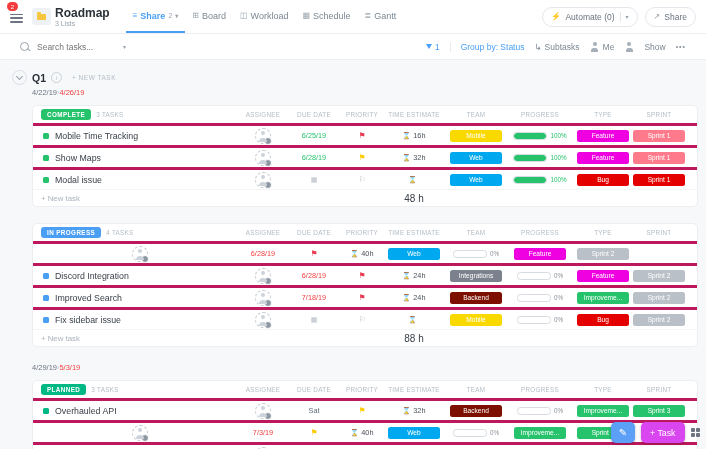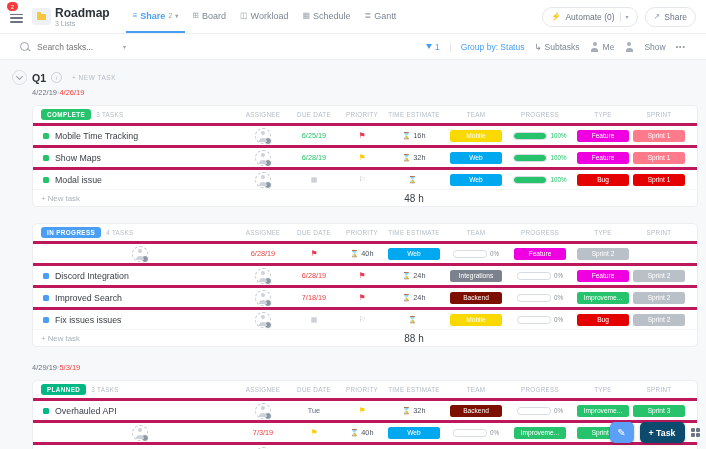--- a/index.html
+++ b/index.html
@@ -453,21 +453,21 @@
             <span class="chip" style="background-color: rgb(39, 194, 108);">Improveme...</span>
           </div>
         <div class="cc">
             <span class="chip" style="background-color: rgb(185, 192, 200);">Sprint 2</span>
           </div>
       </div>
 
       <div class="grid trow">
         <div class="name">
             <span class="bullet" style="background-color: rgb(74, 159, 245);"></span>
-            <span class="tname">Fix issues issues</span>
+            <span class="tname">Fix sidebar issue</span>
           </div>
         <div class="cc">
             <span class="avatar">
               <span class="adot"></span>
             </span>
           </div>
         <div class="cc">
             <span class="due"></span>
             <span class="dico">▦</span>
           </div>
@@ -527,21 +527,21 @@
         <div class="name">
             <span class="bullet" style="background-color: rgb(0, 184, 132);"></span>
             <span class="tname">Overhauled API</span>
           </div>
         <div class="cc">
             <span class="avatar">
               <span class="adot"></span>
             </span>
           </div>
         <div class="cc">
-            <span class="due" style="color: rgb(95, 106, 118);">Tue</span>
+            <span class="due" style="color: rgb(95, 106, 118);">Sat</span>
             <span class="dico"></span>
           </div>
         <div class="cc">
             <span class="flag" style="color: rgb(255, 203, 0);">⚑</span>
           </div>
         <div class="cc">
             <span class="hico">⌛</span>
             <span class="estv">32h</span>
           </div>
         <div class="cc">
@@ -629,21 +629,21 @@
           </div>
       </div>
     </div>
 
   </div>
 
   <div class="fabs">
     <div class="fab-doc">
         <span>✎</span>
       </div>
-    <div class="fab-task" style="background-color: #0c4a6e; font-weight: bold;">+ Task</div>
+    <div class="fab-task" style="background-color: #d946ef;">+ Task</div>
     <div class="fab-grid">
         <i></i>
         <i></i>
         <i></i>
         <i></i>
       </div>
   </div>
 
 </div>
 

